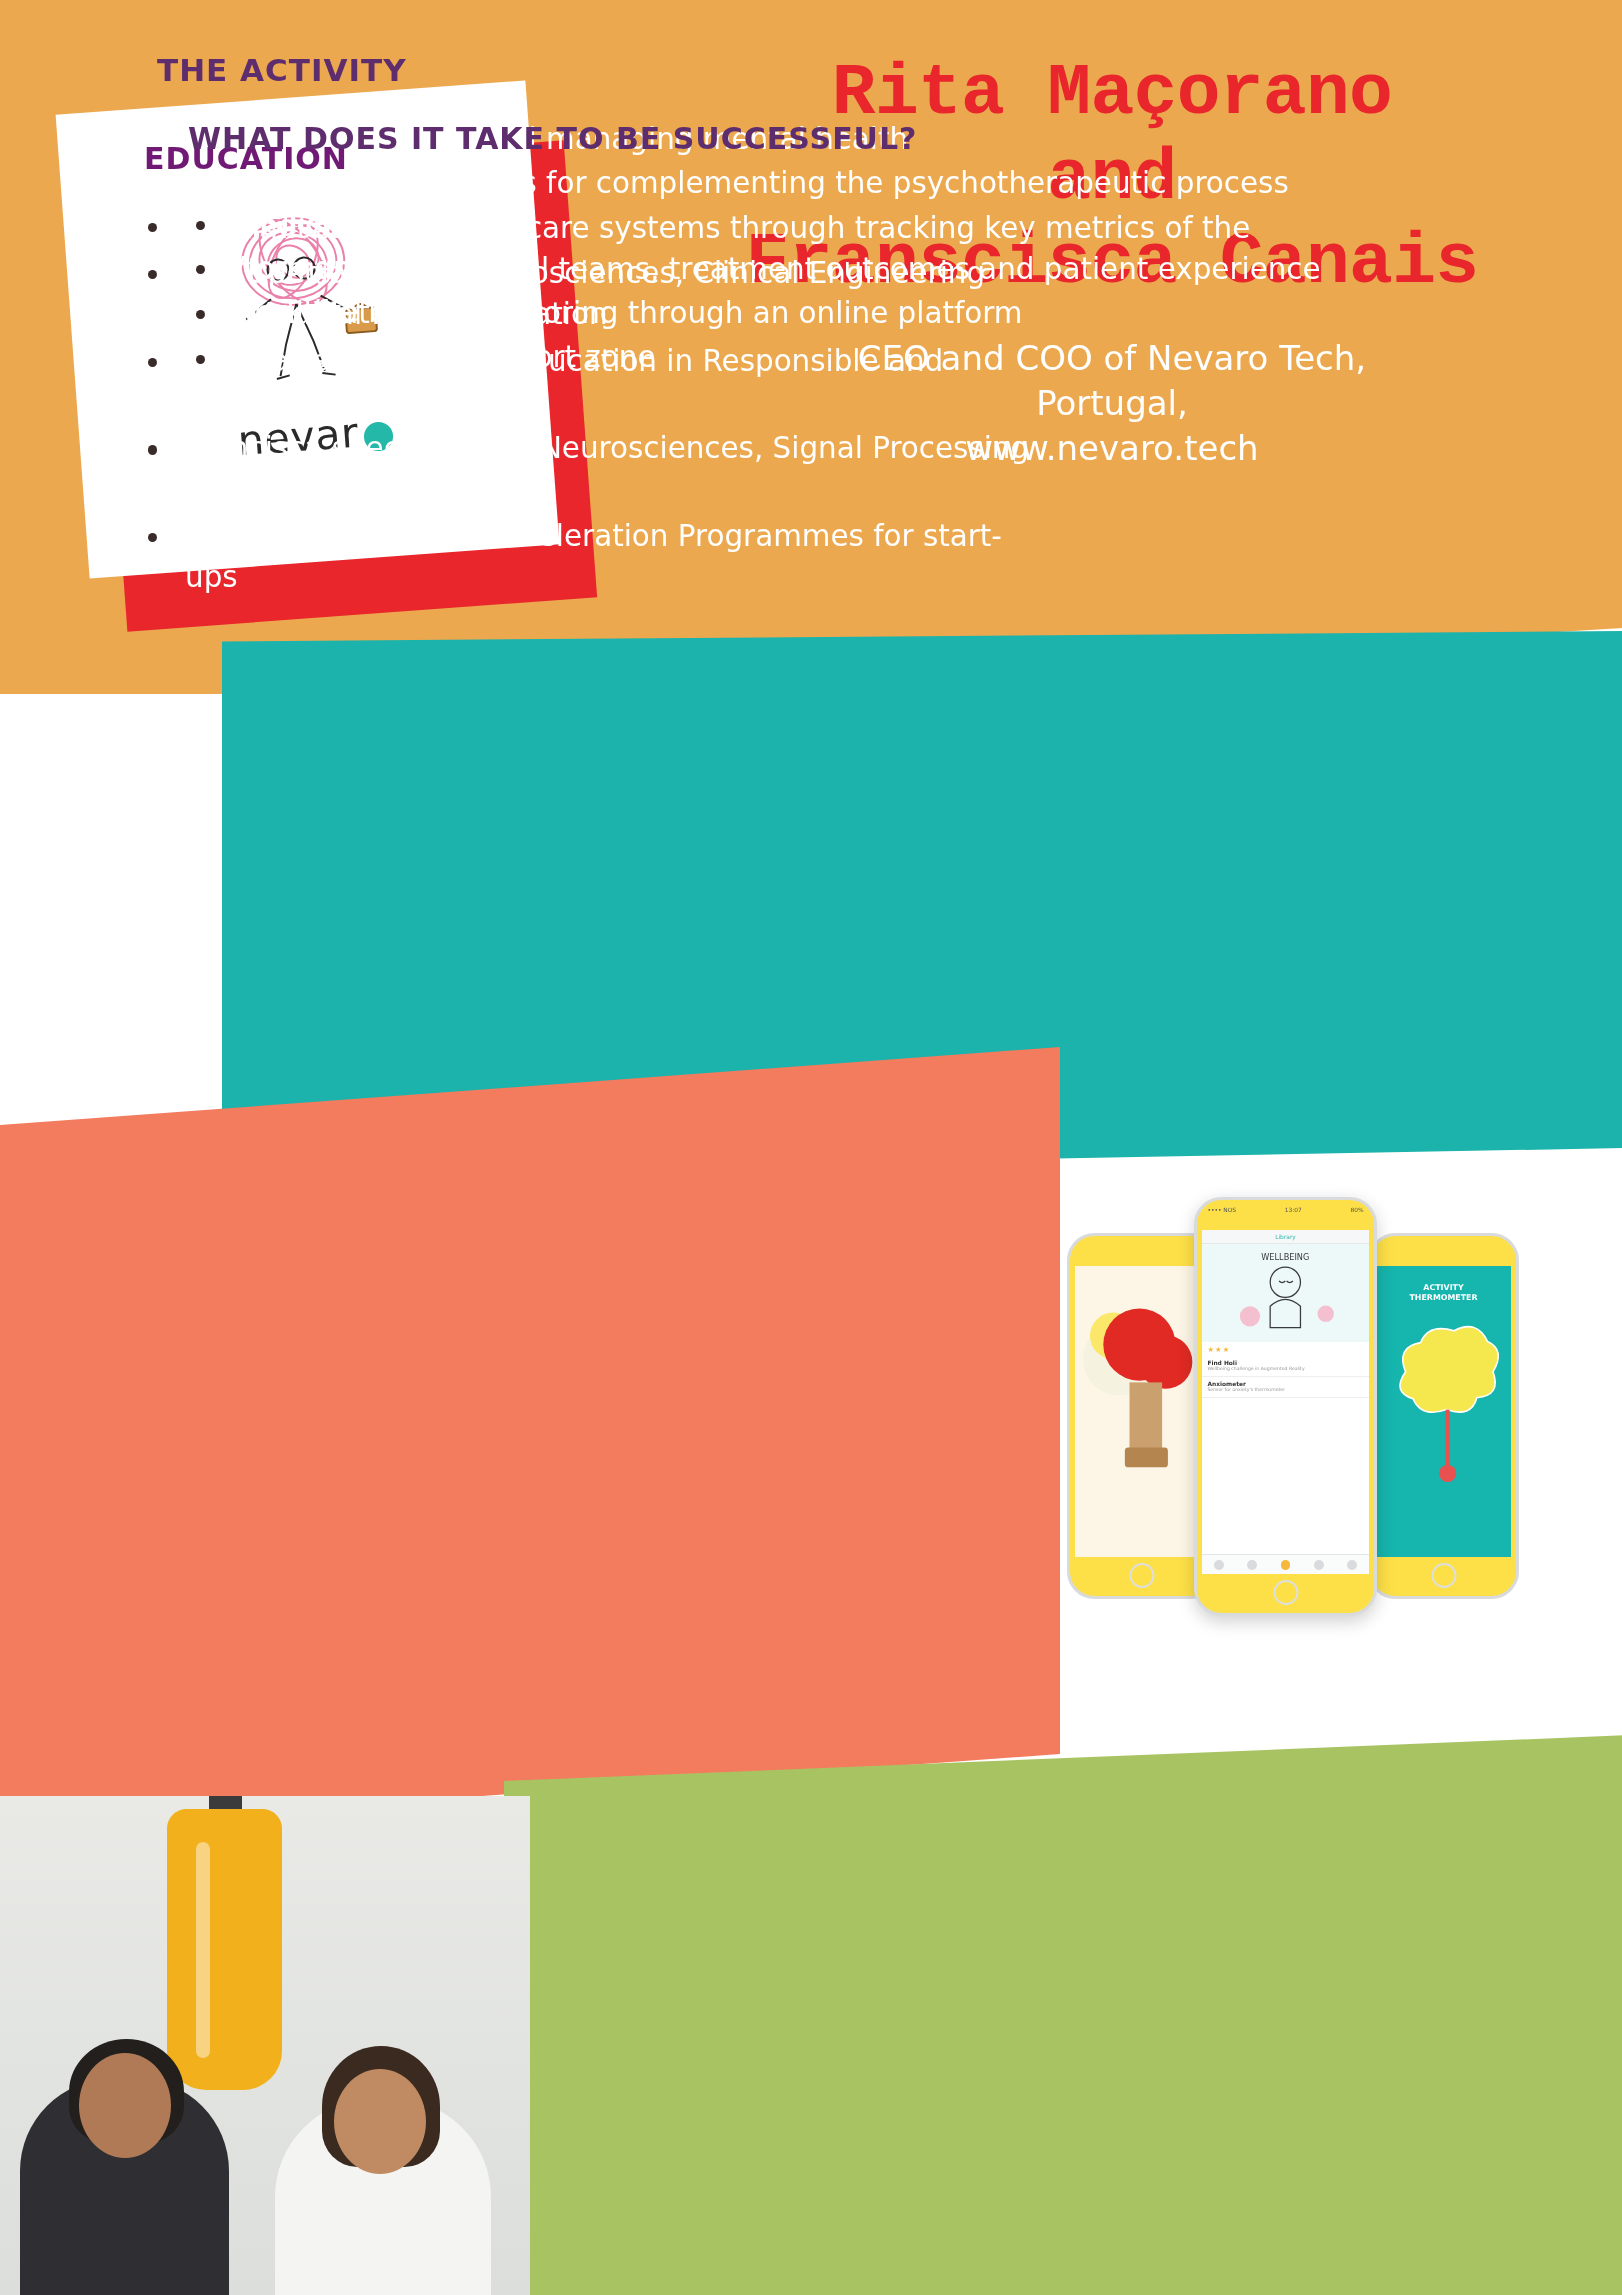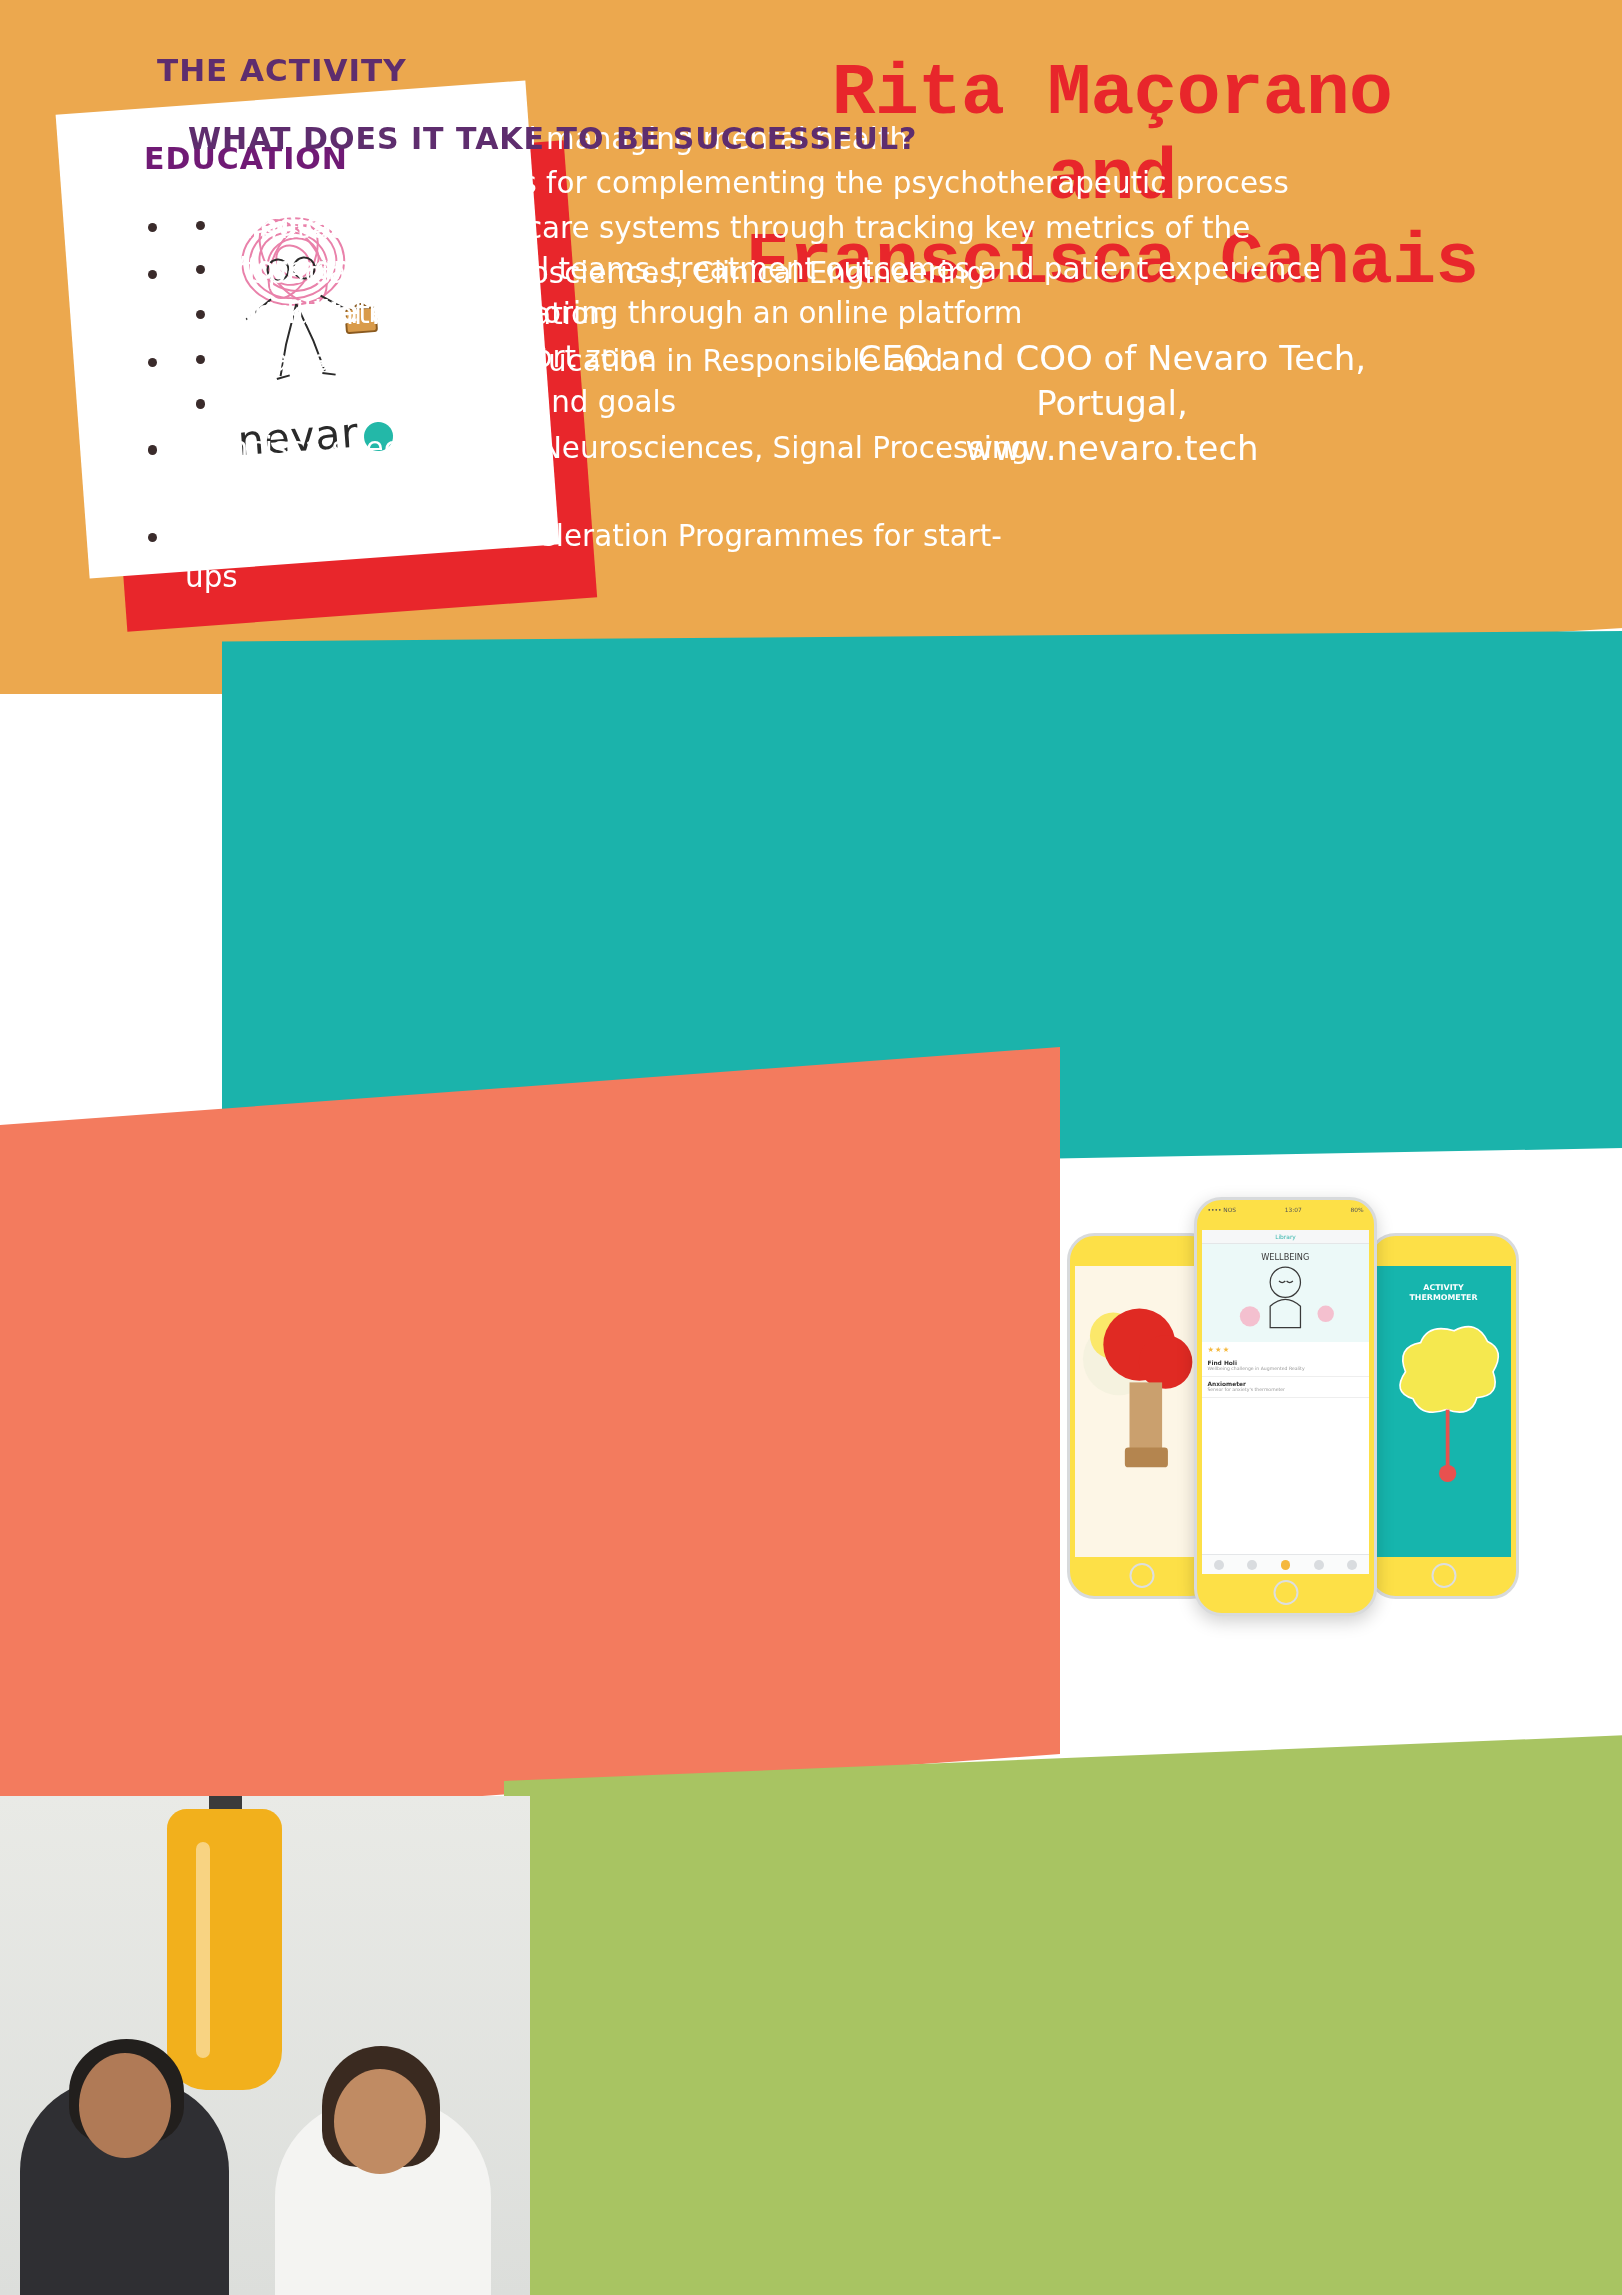--- a/index.html
+++ b/index.html
@@ -441,21 +441,20 @@
   </div>
 
   <div class="green-panel"></div>
   <div class="green-content">
     <div class="green-heading">WHAT DOES IT TAKE TO BE SUCCESSFUL?</div>
     <ul class="green-bullets">
       <li>Resilience</li>
       <li>Work-group comfort</li>
       <li>Work-life balance</li>
       <li>Get out of your comfort zone</li>
-      <li>Pursue your dreams and goals</li>
     </ul>
   </div>
 
   <div class="photo">
     <div class="wall"></div>
     <div class="bottle-neck"></div>
     <div class="bottle"></div>
     <div class="bottle-shine"></div>
     <div class="person p1"></div>
     <div class="p1-hair"></div>

